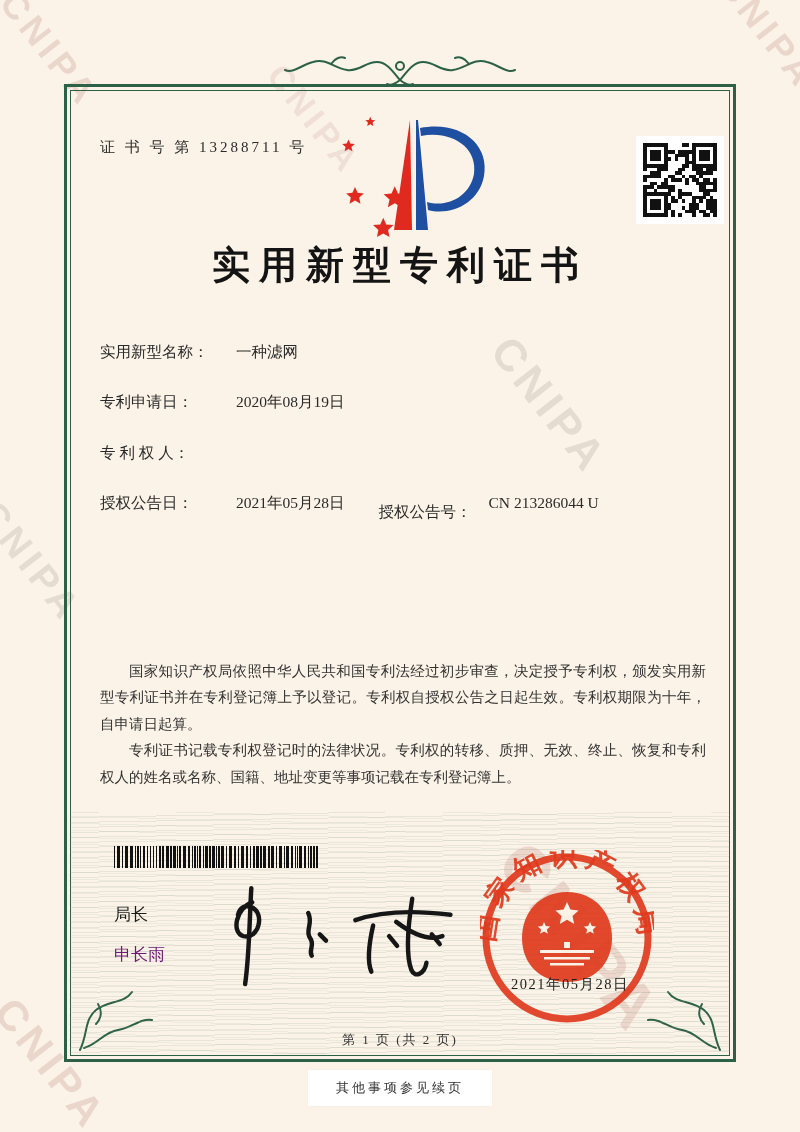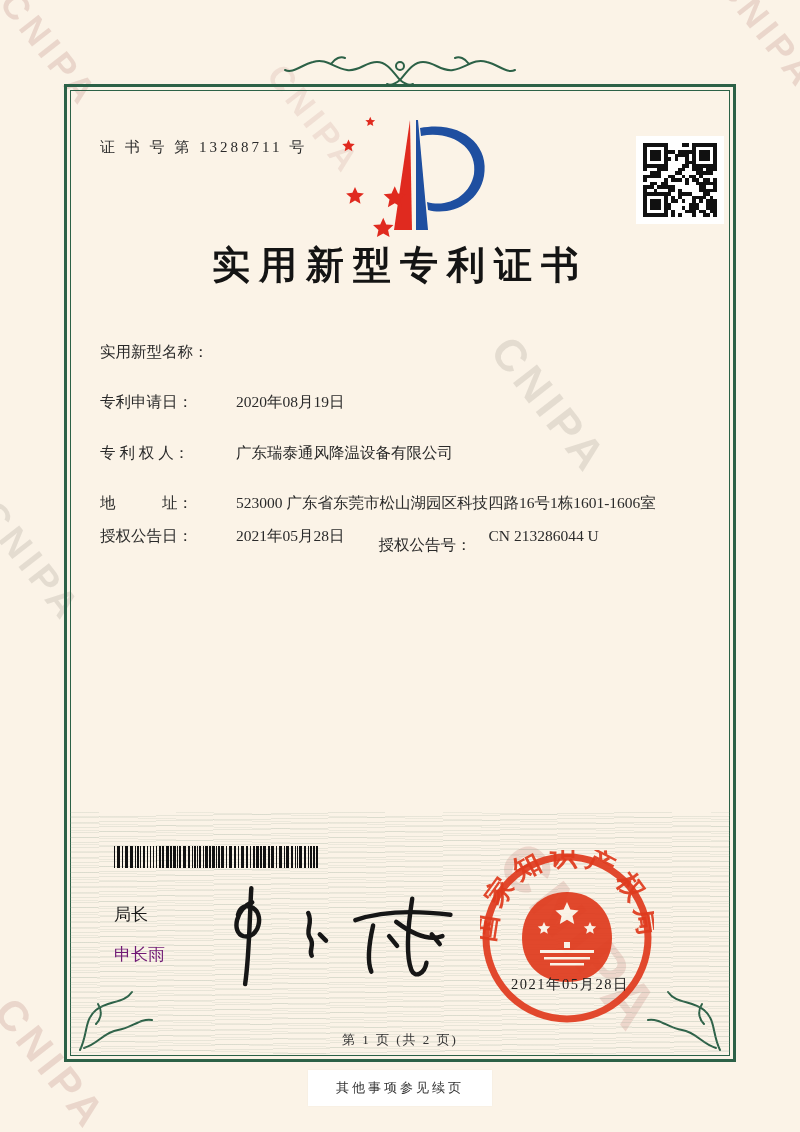--- a/index.html
+++ b/index.html
@@ -582,42 +582,40 @@
       <div class=""></div>
       <div class="b"></div>
     </div>
 </div>
 
 <div class="title">实用新型专利证书</div>
 
 <div class="fields">
   <div class="frow">
     <span class="flabel">实用新型名称：</span>
+    <span class="fvalue">一种滤网</span>
   </div>
   <div class="frow">
     <span class="flabel">专利申请日：</span>
     <span class="fvalue">2020年08月19日</span>
   </div>
   <div class="frow">
     <span class="flabel">专 利 权 人：</span>
-    <span class="fvalue">广东瑞泰通风降温设备有限公司</span>
-  </div>
-  <div class="frow addr">
-    <span class="flabel">地　　　址：</span>
-    <span class="fvalue" style="max-width:430px;">523000 广东省东莞市松山湖园区科技四路16号1栋1601-1606室</span>
   </div>
   <div class="frow grant">
     <span class="flabel">授权公告日：</span>
     <span>2021年05月28日</span>
     <span class="flabel2">授权公告号：</span>
     <span>CN 213286044 U</span>
   </div>
 </div>
 
 <div class="body-text">
+  <p>国家知识产权局依照中华人民共和国专利法经过初步审查，决定授予专利权，颁发实用新型专利证书并在专利登记簿上予以登记。专利权自授权公告之日起生效。专利权期限为十年，自申请日起算。</p>
+  <p>专利证书记载专利权登记时的法律状况。专利权的转移、质押、无效、终止、恢复和专利权人的姓名或名称、国籍、地址变更等事项记载在专利登记簿上。</p>
 </div>
 
 <div class="guilloche"></div>
 
 <div class="barcode" id="barcode">
     <div style="width:1px;background:#111;"></div>
     <div style="width:2px;"></div>
     <div style="width:3px;background:#111;"></div>
     <div style="width:2px;"></div>
     <div style="width:1px;background:#111;"></div>

